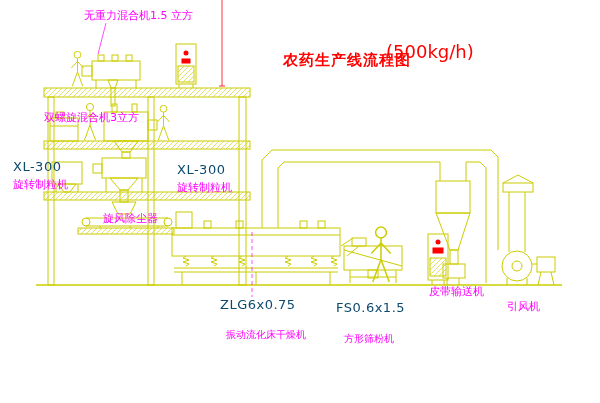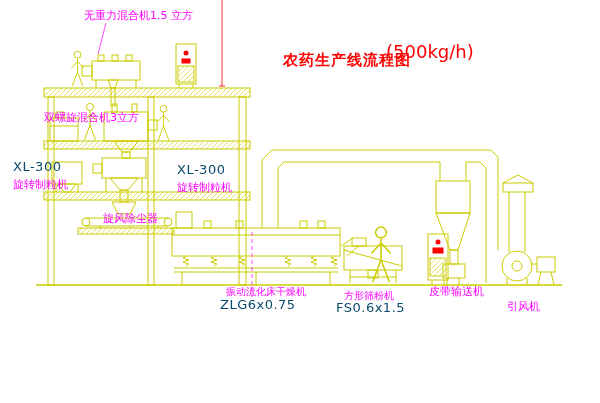--- a/index.html
+++ b/index.html
@@ -1,21 +1,21 @@
 <!DOCTYPE html>
 <html><head>
 <meta charset="utf-8">
 <style>
   html,body{margin:0;padding:0;background:#fff;}
   .stage{position:relative;width:600px;height:403px;background:#ffffff;overflow:hidden;
          font-family:"DejaVu Sans",sans-serif;}
   .stage svg{position:absolute;left:0;top:0;}
   .lbl{position:absolute;white-space:nowrap;line-height:1.1;}
   .magenta{color:#ff00ff;font-size:11px;}
-  .magenta10{color:#ff00ff;font-size:10px;}
+  .magenta10{color:#ff00ff;font-size:10px;margin-top:43px;}
   .red-model{color:#0c4a6e;font-size:13px;letter-spacing:.5px;}
   .title-main{color:#ff0000;font-size:15px;font-weight:bold;letter-spacing:1px;text-align:center;}
   .title-cap{color:#ff0000;font-size:18px;font-weight:normal;}
 </style>
 </head>
 <body>
 
 <div class="stage">
 
 <svg width="600" height="403" viewBox="0 0 600 403">

